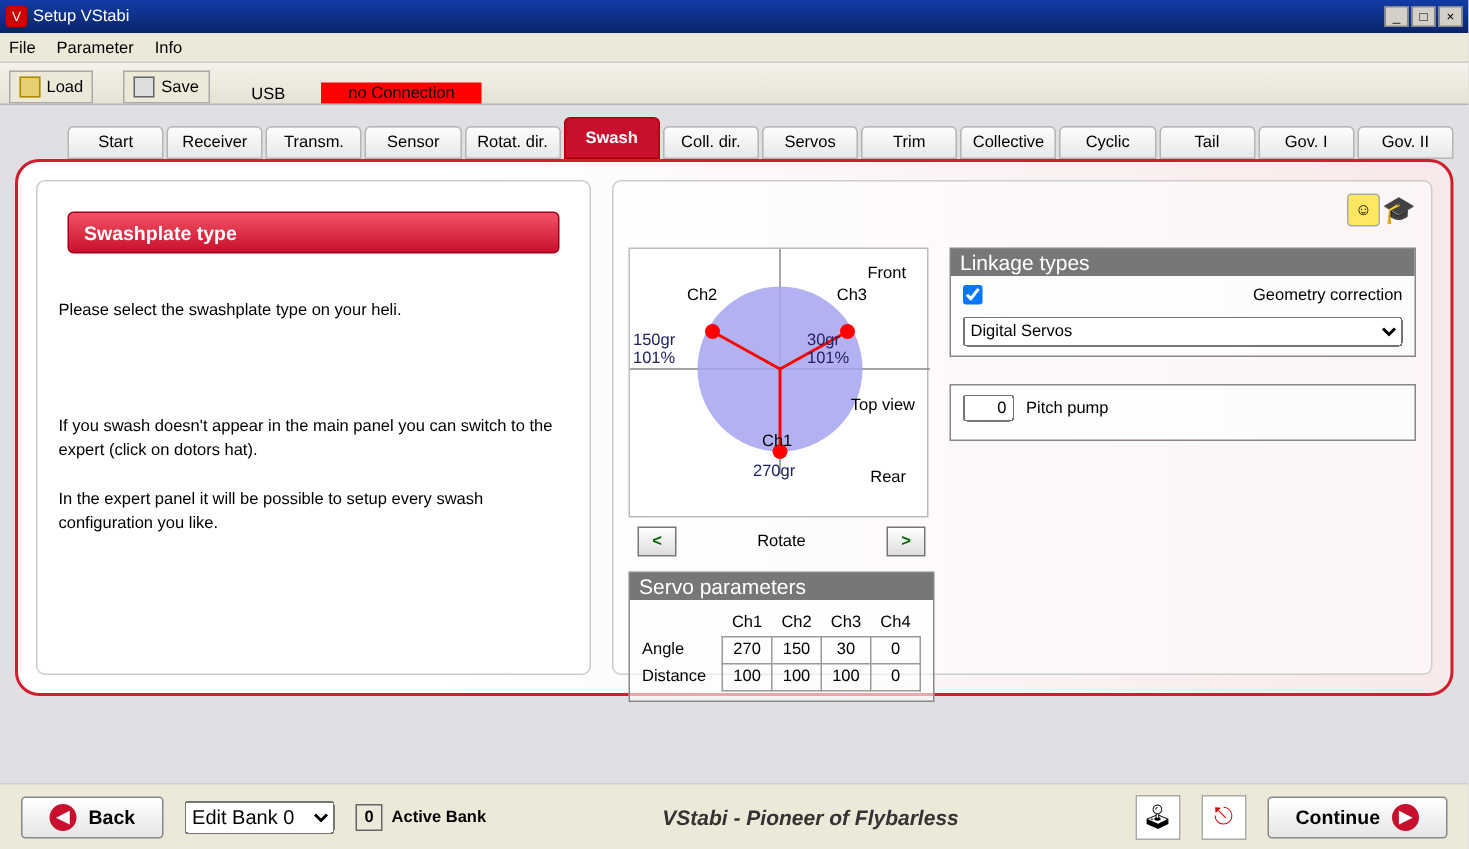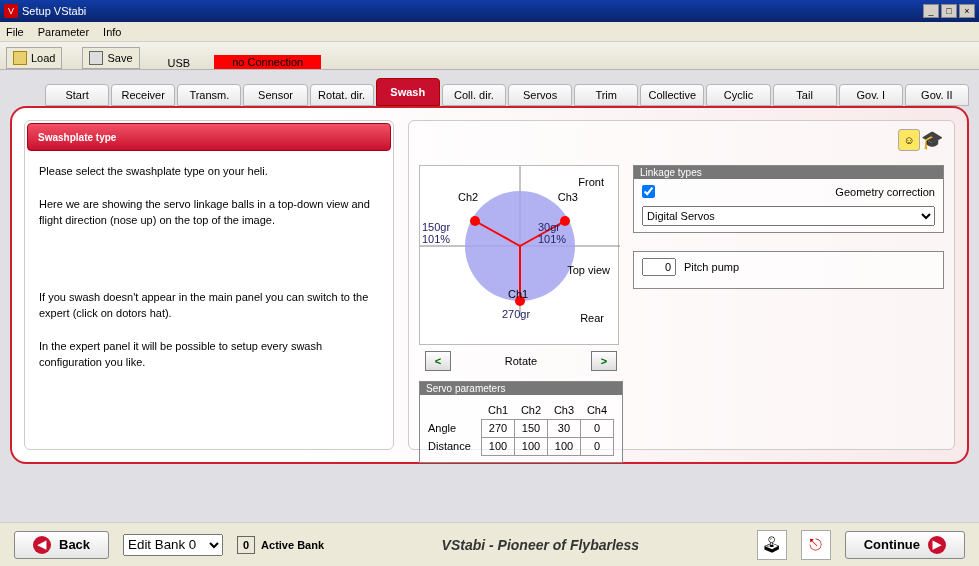--- a/index.html
+++ b/index.html
@@ -124,27 +124,27 @@
 .left-panel {
   width: 370px;
   border: 1px solid #ccc;
   border-radius: 6px;
   background: #fff;
   padding: 0 0 10px 0;
   display: flex;
   flex-direction: column;
 }
 .panel-title {
-  margin: 2px;
+  margin: 20px;
   height: 28px;
   border-radius: 4px;
   background: linear-gradient(to bottom, #f25265, #c8102e);
   color: #fff;
   font-weight: bold;
-  font-size: 10px;
+  font-size: 13px;
   display: flex;
   align-items: center;
   padding: 0 10px;
   border: 1px solid #a80018;
 }
 .left-body {
   padding: 10px 14px;
   color: #000;
   line-height: 1.5;
 }
@@ -182,21 +182,21 @@
 .groupbox {
   border: 1px solid #888;
   position: relative;
   margin-top: 6px;
   background: rgba(255,255,255,0.6);
 }
 .groupbox .gb-title {
   background: #777;
   color: #fff;
   padding: 1px 6px;
-  font-size: 10px;
+  font-size: 14px;
 }
 .groupbox .gb-body {
   padding: 6px 8px;
 }
 .right-cols {
   display: flex;
   gap: 10px;
   margin-top: 34px;
 }
 .diag-box {
@@ -360,21 +360,20 @@
       <div class="tab">Gov. I</div>
       <div class="tab">Gov. II</div>
     </div>
 
   <div class="main-frame">
 
     <div class="left-panel">
       <div class="panel-title">Swashplate type</div>
       <div class="left-body">
         <p>Please select the swashplate type on your heli.</p>
-        <p>Here we are showing the servo linkage balls in a top-down view and flight direction (nose up) on the top of the image.</p>
         <p style="margin-top:60px">If you swash doesn't appear in the main panel you can switch to the expert (click on dotors hat).</p>
         <p>In the expert panel it will be possible to setup every swash configuration you like.</p>
       </div>
     </div>
 
     <div class="right-panel">
       <div class="top-icons">
         <div class="face">☺</div>
         <div class="grad" style="color:#0033aa;font-size:18px;">🎓</div>
       </div>

